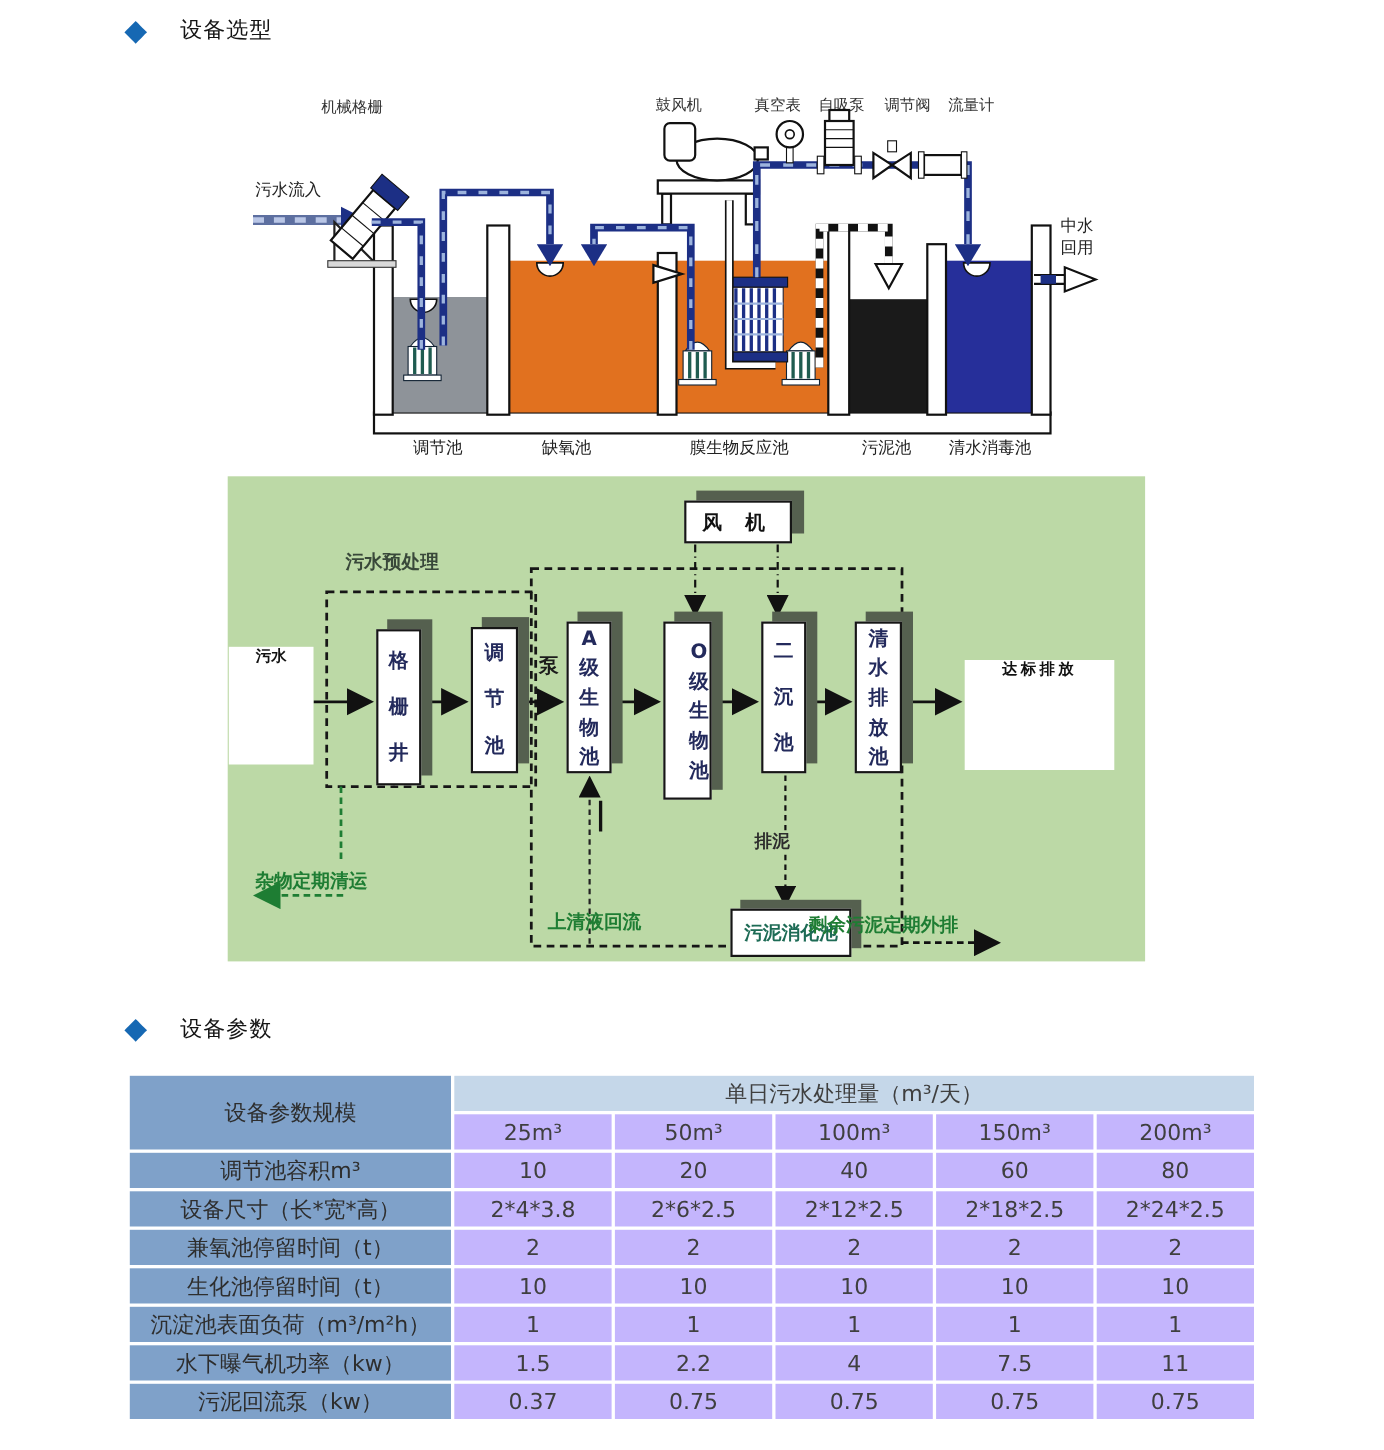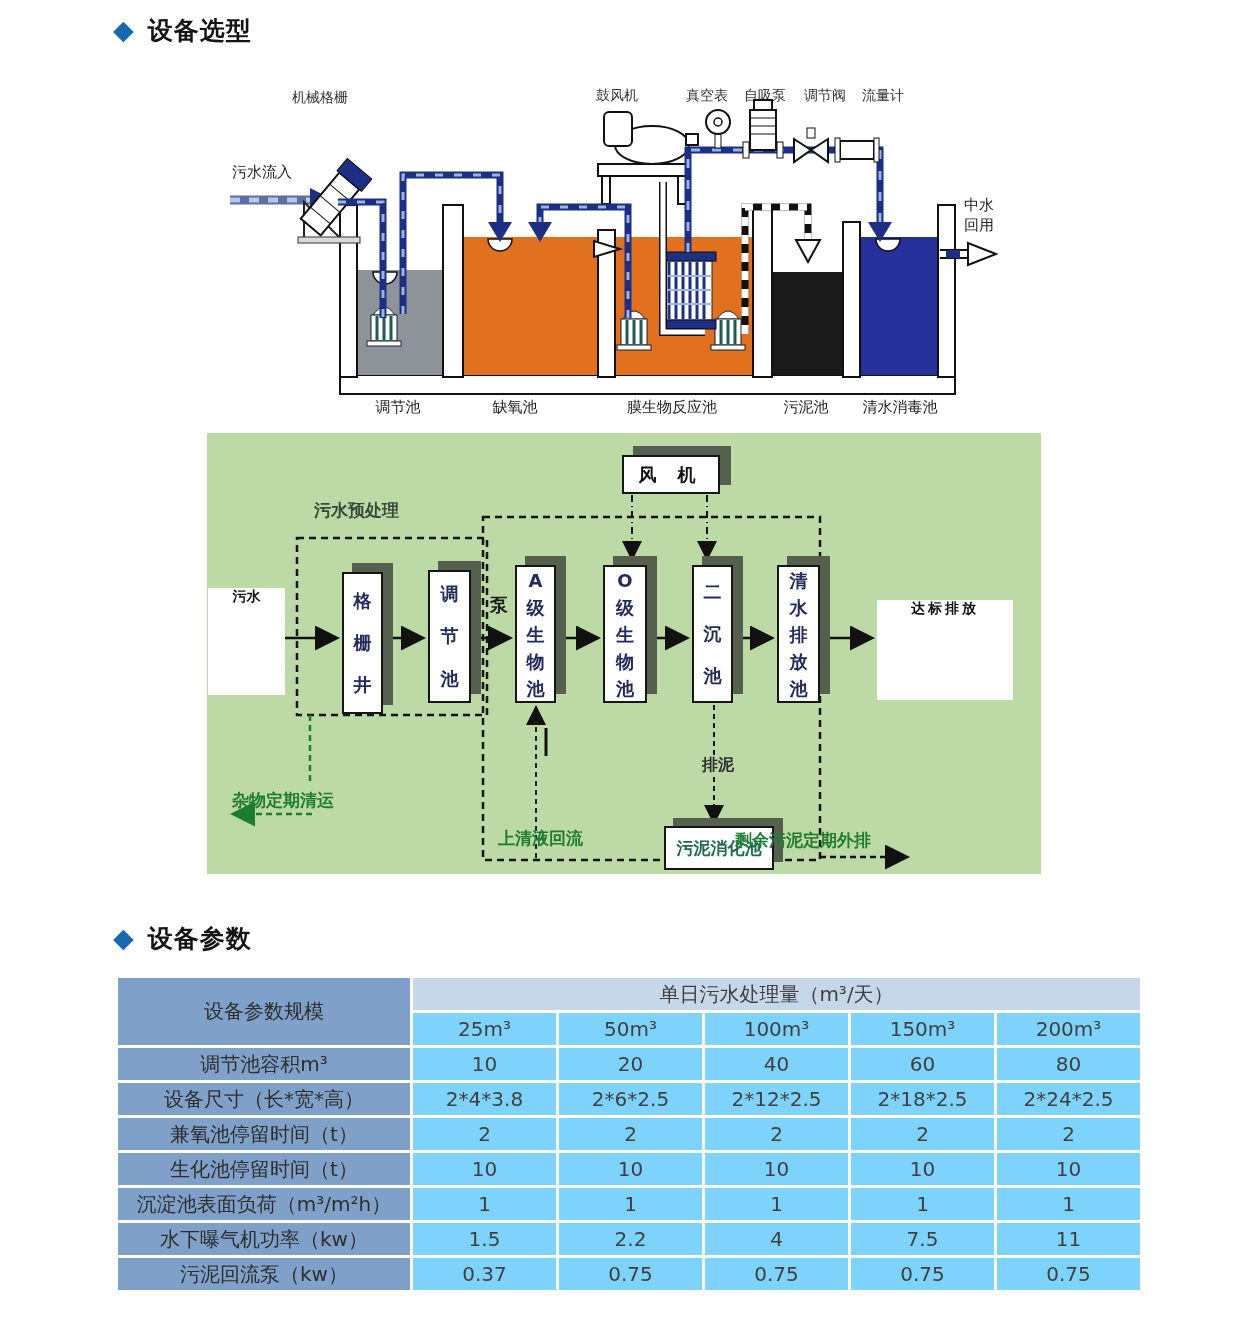--- a/index.html
+++ b/index.html
@@ -1,20 +1,20 @@
 <!DOCTYPE html>
 <html><head>
 <meta charset="utf-8">
 <style>
   html,body{margin:0;padding:0;background:#ffffff;}
   body{width:1258px;height:1318px;position:relative;font-family:"Liberation Sans",sans-serif;overflow:hidden;}
   
   .sec-head{position:absolute;left:113px;display:flex;align-items:center;gap:14px;}
   .diamond{font-size:27px;color:#1668b3;line-height:1;}
-  .sec-title{font-size:25px;font-weight:bold;color:#141414;letter-spacing:1px;}
+  .sec-title{font-size:20px;font-weight:normal;color:#141414;letter-spacing:1px;margin-left:16px;}
   
   #diagram1{position:absolute;left:200px;top:82px;width:815px;height:340px;}
   
   #flowpanel{position:absolute;left:207px;top:433px;width:806px;height:441px;background:#bcd9a6;padding-left:28px;}
   #flowpanel svg.overlay{position:absolute;left:0;top:0;z-index:1;}
   .fbox{position:absolute;background:#fff;border:2px solid #161616;box-sizing:border-box;
         display:flex;align-items:center;justify-content:center;z-index:2;
         box-shadow:10px -9px 0 0 #55604f;}
   .fbox .vtxt{width:1.08em;word-break:break-all;line-height:1.5;text-align:center;
         font-size:18px;font-weight:bold;color:#232a5c;font-family:"DejaVu Sans",sans-serif;}
@@ -31,21 +31,21 @@
   .flabel.green{color:#1e7d33;font-size:17px;}
   .flabel.dark{color:#39483a;font-size:17px;}
   .flabel.ink{color:#1b1b1b;font-size:18px;}
   .flabel.mud{color:#2c2c2c;font-size:16px;background:#bcd9a6;padding:0 2px;}
   
   #ptable{position:absolute;left:115px;top:975px;border-collapse:separate;border-spacing:3px;}
   #ptable td{text-align:center;vertical-align:middle;height:32px;padding:0;
         font-family:"DejaVu Sans",sans-serif;}
   td.hcol{background:#7fa1c9;color:#2e2e2e;font-size:20px;width:292px;}
   td.hband{background:#c5d7e9;color:#3f3f3f;font-size:20px;}
-  td.dcell{background:#7dd3fc;color:#3f3f3f;font-size:20px;width:143px;}
+  td.dcell{background:#c4b5fd;color:#3f3f3f;font-size:20px;width:143px;}
   
   text.dlab{font-family:"DejaVu Serif",serif;font-size:14px;fill:#333;}
   text.dlab2{font-family:"DejaVu Serif",serif;font-size:15px;fill:#222;}
 </style>
 </head>
 <body>
 
 <div class="sec-head" style="top:14px;">
   <span class="diamond">◆</span>
   <span class="sec-title">设备选型</span>
@@ -279,41 +279,41 @@
   </div>
   <div class="fbox sparse" style="left:135px;top:139px;width:41px;height:142px;">
     <span class="vtxt">格栅井</span>
   </div>
   <div class="fbox sparse" style="left:221px;top:137px;width:43px;height:133px;">
     <span class="vtxt">调节池</span>
   </div>
   <div class="fbox" style="left:308px;top:132px;width:41px;height:138px;">
     <span class="vtxt">A级生物池</span>
   </div>
-  <div class="fbox" style="left:396px;top:132px;width:44px;height:138px;">
+  <div class="fbox" style="left:396px;top:132px;width:44px;height:162px;justify-content:flex-end;">
     <span class="vtxt">O级生物池</span>
   </div>
   <div class="fbox sparse" style="left:485px;top:132px;width:41px;height:138px;">
     <span class="vtxt">二沉池</span>
   </div>
   <div class="fbox" style="left:570px;top:132px;width:43px;height:138px;">
     <span class="vtxt">清水排放池</span>
   </div>
   <div class="plainbox" style="left:670px;top:167px;width:136px;height:100px;letter-spacing:3px;">
     <span>达标排放</span>
   </div>
   <div class="digester" style="left:413px;top:393px;width:110px;height:44px;margin-left:44px;">
     <span>污泥消化池</span>
   </div>
 
   <div class="flabel dark" style="left:107px;top:66px;">污水预处理</div>
   <div class="flabel ink" style="left:283px;top:160px;">泵</div>
   <div class="flabel green" style="left:25px;top:356px;text-align:center;">杂物定期清运</div>
   <div class="flabel green" style="left:291px;top:394px;">上清液回流</div>
-  <div class="flabel mud" style="left:493px;top:322px;">排泥</div>
+  <div class="flabel mud" style="left:477px;top:322px;">排泥</div>
   <div class="flabel green" style="left:528px;top:396px;">剩余污泥定期外排</div>
 </div>
 
 <div class="sec-head" style="top:922px;">
   <span class="diamond">◆</span>
   <span class="sec-title">设备参数</span>
 </div>
 
 <table id="ptable">
   <tbody>

